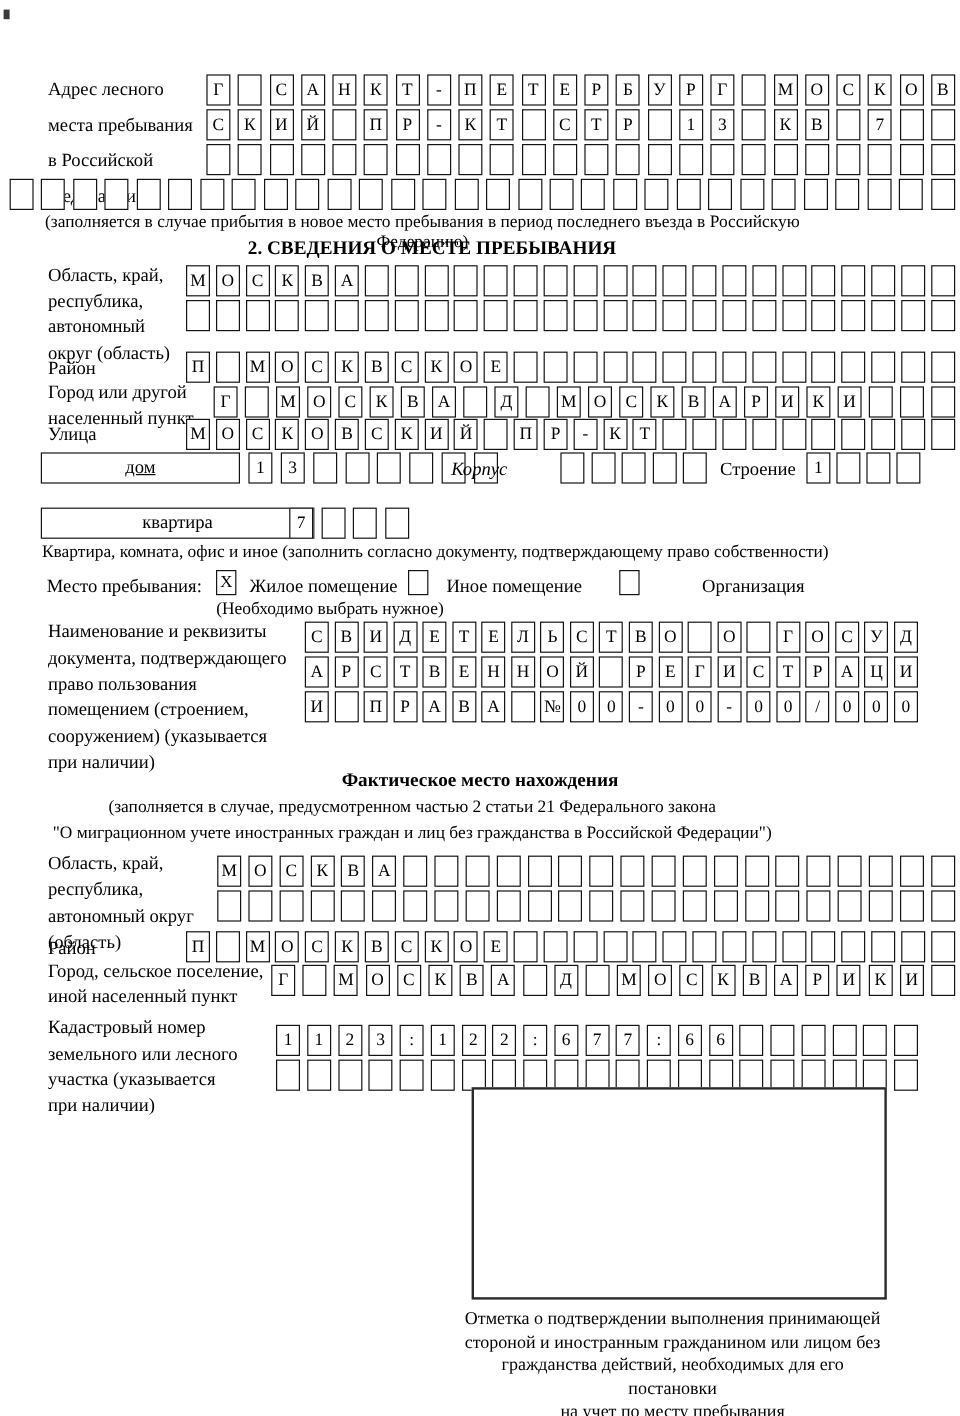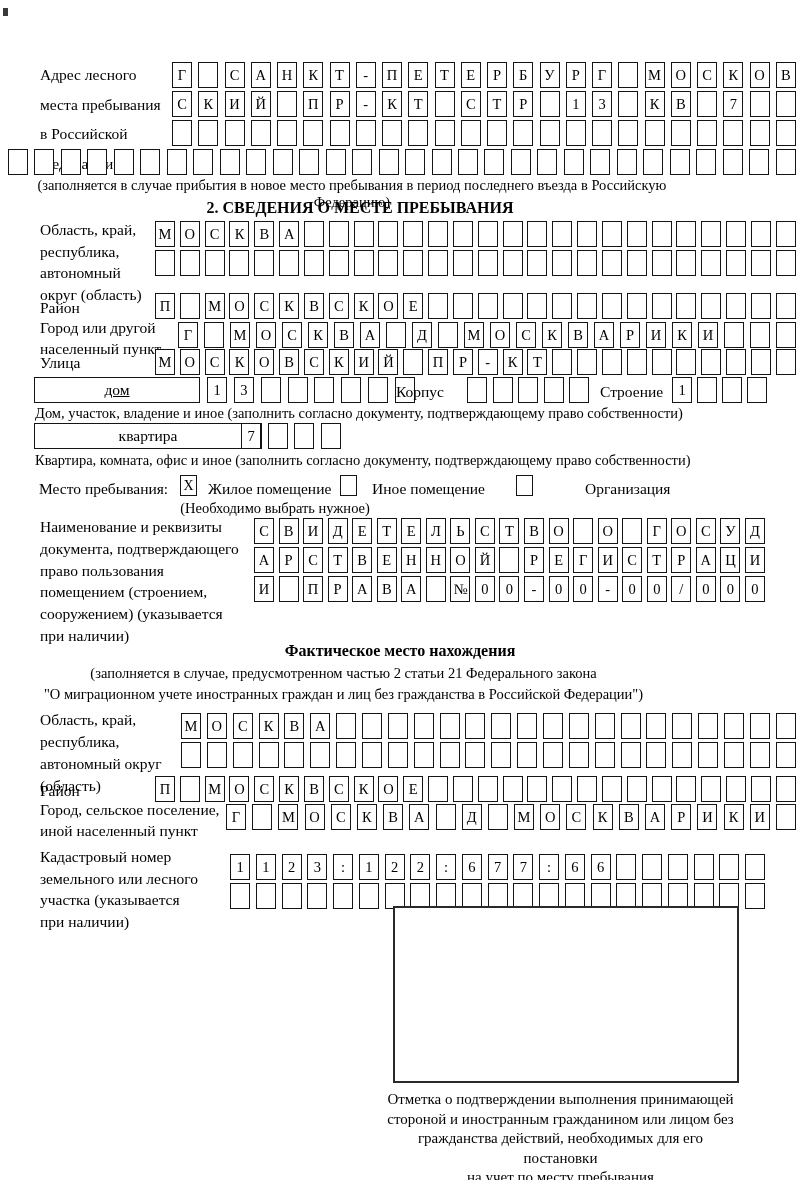--- a/index.html
+++ b/index.html
@@ -308,36 +308,35 @@
   <div class="cellrow" style="left:207px;top:377px;width:208px;">
       <div class="cell">1</div>
       <div class="cell">3</div>
       <div class="cell"></div>
       <div class="cell"></div>
       <div class="cell"></div>
       <div class="cell"></div>
       <div class="cell"></div>
       <div class="cell"></div>
     </div>
-  <div class="lbl" style="left:396px;top:381px;">Корпус</div>
+  <div class="lbl" style="left:376px;top:381px;font-style:italic;">Корпус</div>
   <div class="cellrow" style="left:467px;top:377px;width:122px;">
       <div class="cell"></div>
       <div class="cell"></div>
       <div class="cell"></div>
       <div class="cell"></div>
       <div class="cell"></div>
     </div>
   <div class="lbl" style="left:600px;top:381px;">Строение</div>
   <div class="cellrow" style="left:672px;top:377px;width:95px;">
       <div class="cell">1</div>
       <div class="cell"></div>
       <div class="cell"></div>
       <div class="cell"></div>
     </div>
-  <div class="note" style="left:35px;top:405px;">Дом, участок, владение и иное (заполнить согласно документу, подтверждающему право собственности)</div>
 
   <div class="bigcell" style="left:34px;top:423px;width:228px;">квартира</div>
   <div class="cellrow" style="left:241px;top:423px;width:100px;">
       <div class="cell">7</div>
       <div class="cell"></div>
       <div class="cell"></div>
       <div class="cell"></div>
     </div>
   <div class="note" style="left:35px;top:452px;">Квартира, комната, офис и иное (заполнить согласно документу, подтверждающему право собственности)</div>
 

